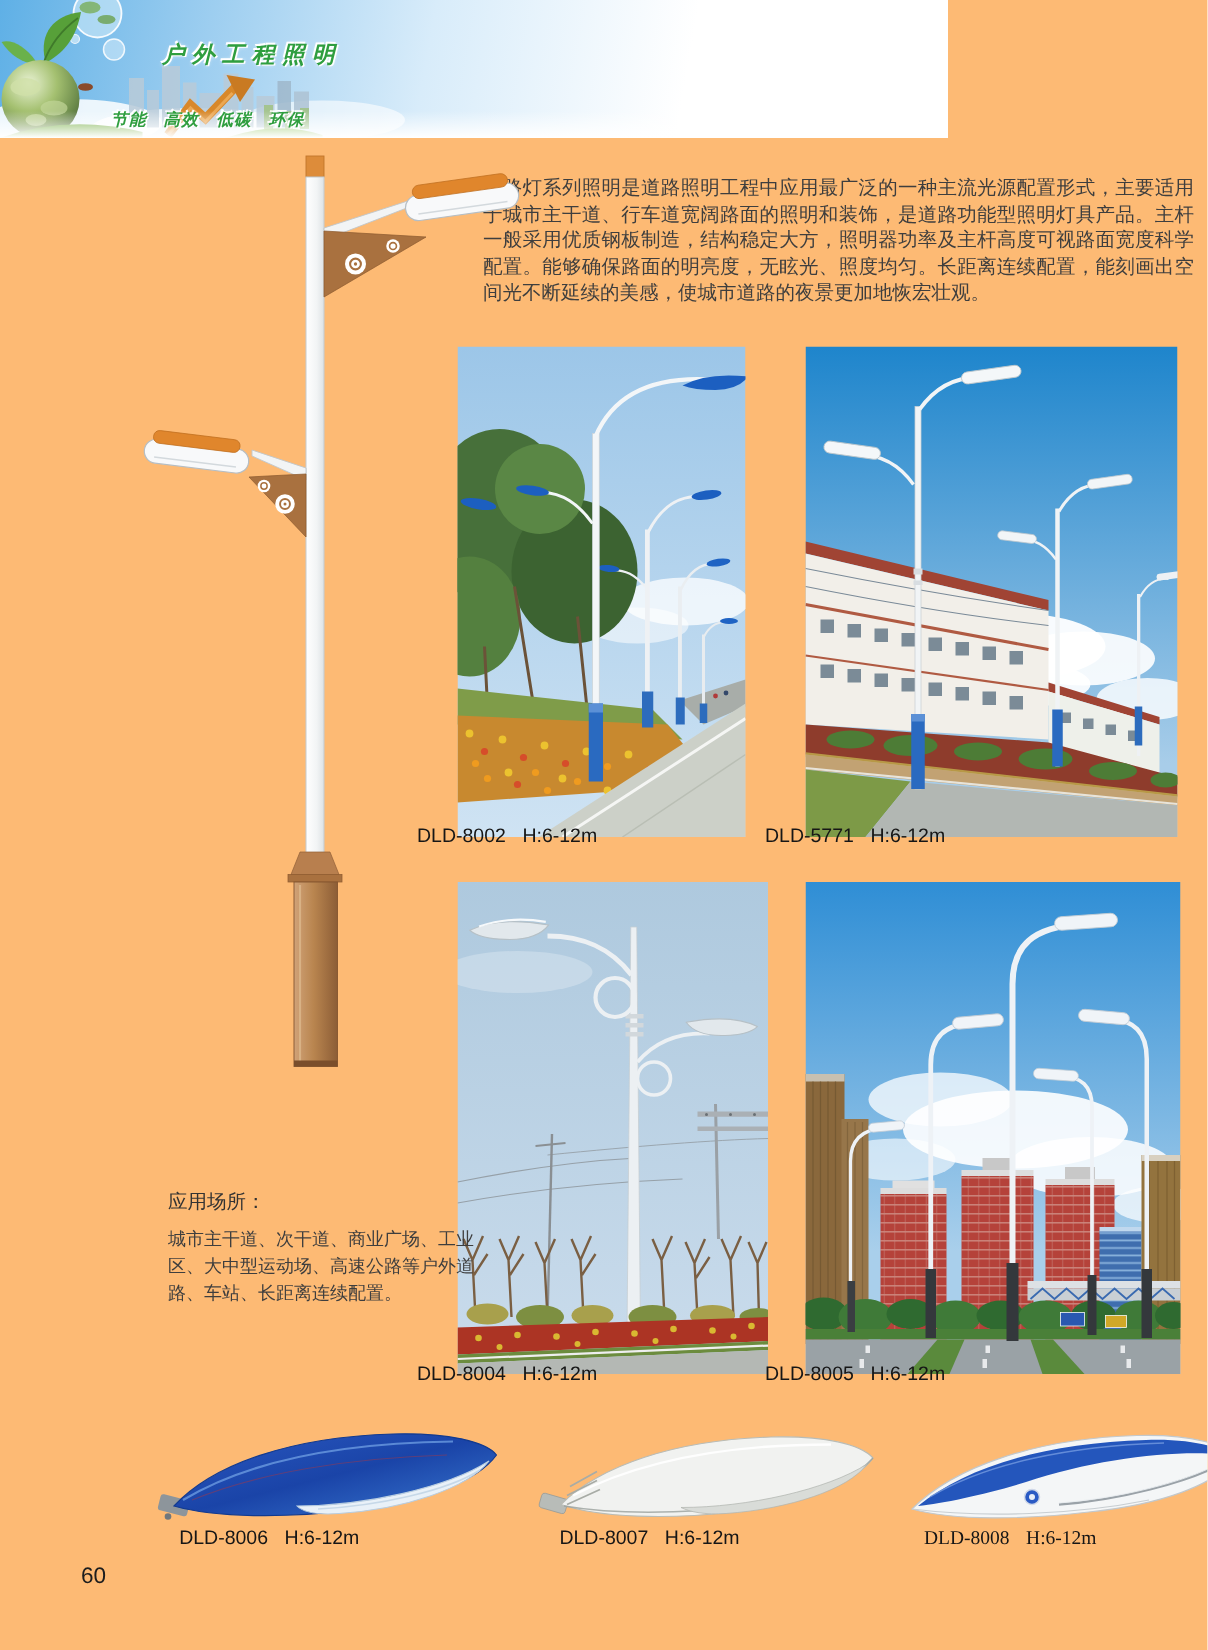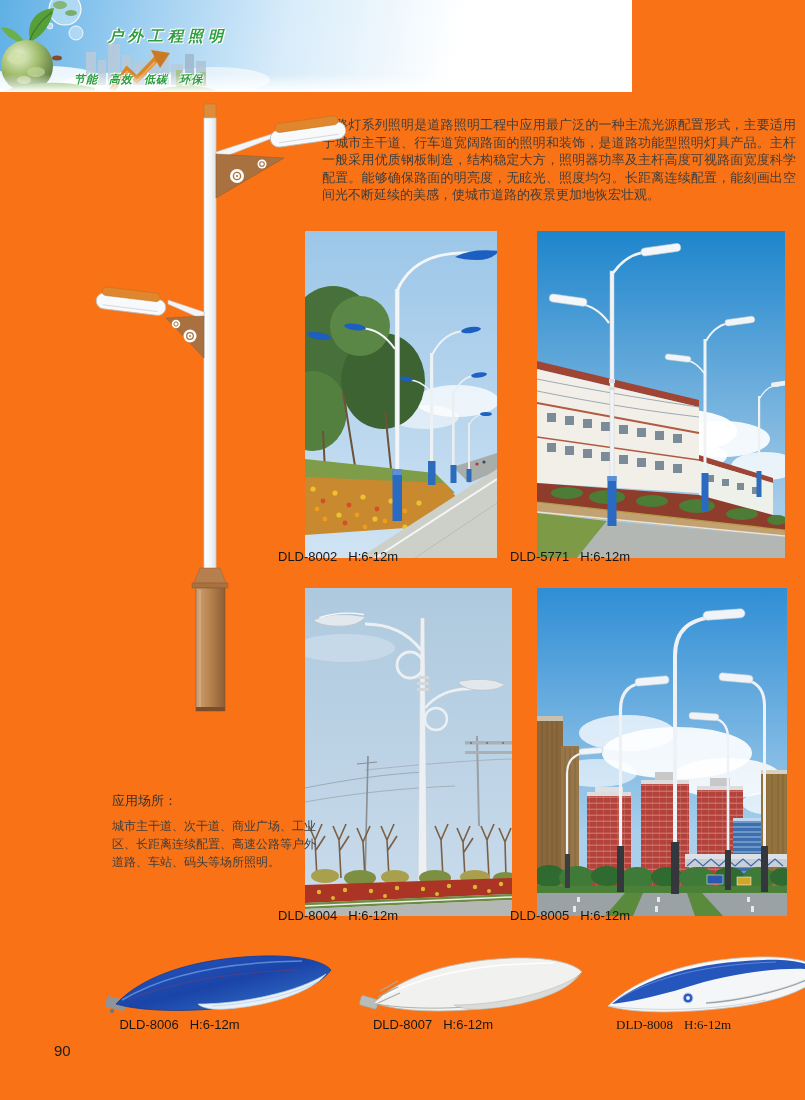--- a/index.html
+++ b/index.html
@@ -1,17 +1,17 @@
 <!DOCTYPE html>
 <html><head>
 <meta charset="utf-8">
 <style>
   html,body { margin:0; padding:0; background:#fff; }
   .page {
-    position:relative; width:805px; height:1100px; background:#f97316;
+    position:relative; width:805px; height:1100px; background:#fdba74;
     overflow:hidden; font-family:"Liberation Sans","DejaVu Sans",sans-serif;
   }
   
   .banner {
     position:absolute; left:0; top:0; width:632px; height:92px; z-index:1;
     background:linear-gradient(100deg,#5fb0e6 0%,#9dcef0 22%,#d8ecfa 45%,#ffffff 72%,#ffffff 100%);
   }
   .banner::after {
     content:""; position:absolute; left:0; bottom:0; width:100%; height:18px;
     background:linear-gradient(to bottom, rgba(255,255,255,0), #ffffff);
@@ -595,18 +595,18 @@
   </figcaption>
   <figcaption class="cap" id="cap-8007">
     <span class="model">DLD-8007</span><span>H:6-12m</span>
   </figcaption>
   <figcaption class="cap" id="cap-8008">
     <span class="model">DLD-8008</span><span>H:6-12m</span>
   </figcaption>
 
   <section class="application">
     <p class="app-title">应用场所：</p>
-    <p class="app-body">城市主干道、次干道、商业广场、工业区、长距离连续配置、高速公路等户外道路、车站、码头等场所照明。</p>
+    <p class="app-body">城市主干道、次干道、商业广场、工业区、大中型运动场、高速公路等户外道路、车站、长距离连续配置。</p>
   </section>
 
-  <div class="pagenum">90</div>
+  <div class="pagenum">60</div>
 
 </div>
 
 </body></html>

